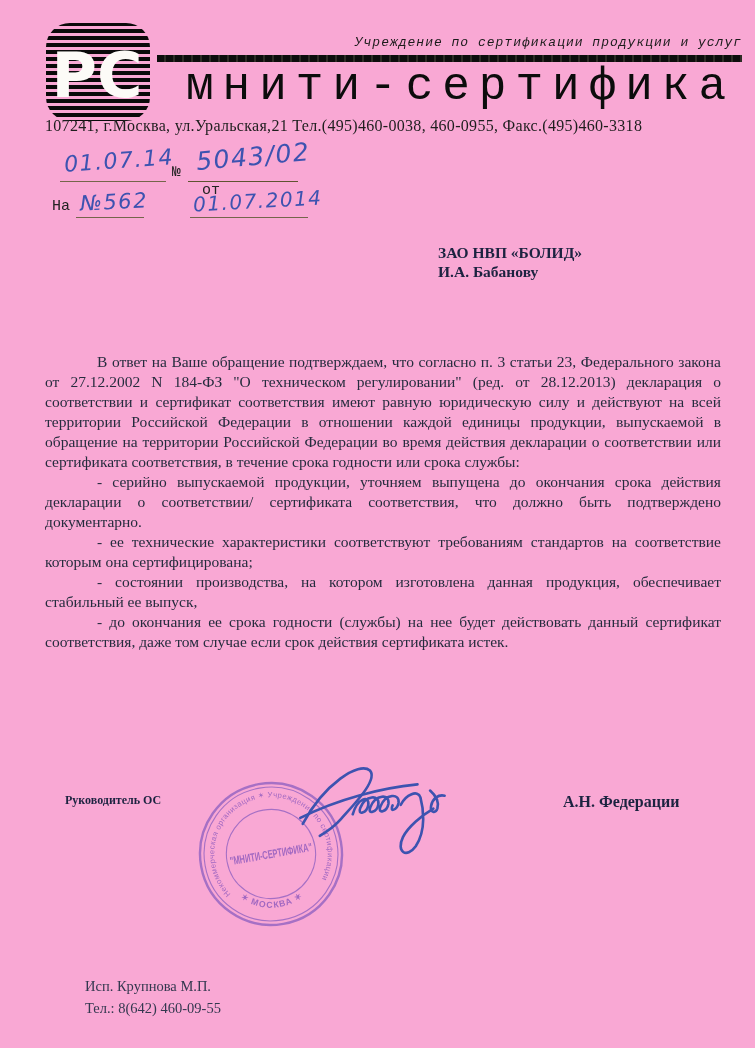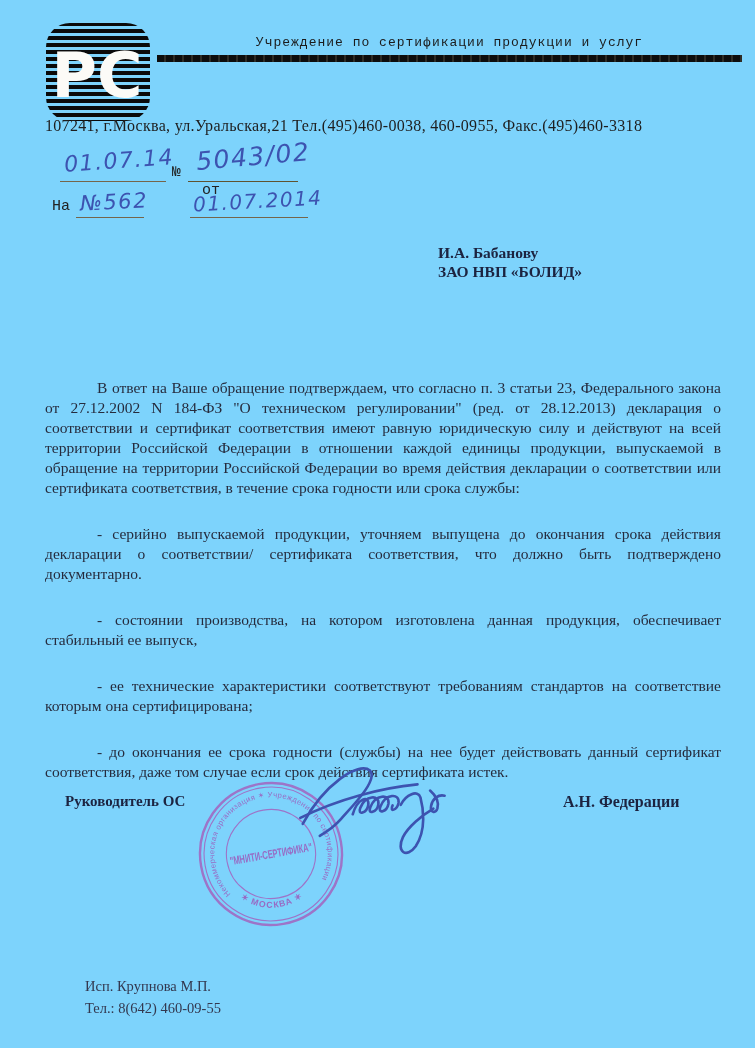--- a/index.html
+++ b/index.html
@@ -1,26 +1,26 @@
 <!DOCTYPE html>
 <html lang="ru"><head>
 <meta charset="utf-8">
 <style>
   * { margin:0; padding:0; box-sizing:border-box; }
   html,body { background:#e8e8e6; }
   .page {
     position:relative; width:755px; height:1048px;
-    background:#7dd3fc; margin:0 auto; overflow:hidden;
+    background:#f9a8d4; margin:0 auto; overflow:hidden;
     font-family:"Liberation Serif", serif; color:#262c3e;
   }
   
   .logo { position:absolute; left:45px; top:22px; width:106px; height:100px; }
   .tagline {
-    position:absolute; left:157px; top:35px; width:585px; text-align:center;
-    font-family:"Liberation Mono", monospace; 
+    position:absolute; left:157px; top:35px; width:585px; text-align:right;
+    font-family:"Liberation Mono", monospace; font-style:italic;
     font-size:13px; letter-spacing:1px; color:#1b1b1b;
   }
   .header-bar {
     position:absolute; left:157px; top:55px; width:585px; height:7px;
     background:repeating-linear-gradient(90deg,#0d0d0d 0 7px,#2e2c26 7px 9px);
   }
   .org-title {
     position:absolute; left:186px; top:61px;
     font-family:"Liberation Mono", monospace; font-size:46px; font-weight:400;
     letter-spacing:9px; color:#0c0c0c; white-space:nowrap;
@@ -43,23 +43,23 @@
   
   .addressee {
     position:absolute; left:438px; top:243px;
     font-size:15.5px; font-weight:bold; color:#1c2340; line-height:19px;
   }
   
   .body-text {
     position:absolute; left:45px; top:352px; width:676px;
     font-size:15.5px; line-height:20px; text-align:justify; color:#262c3e;
   }
-  .body-text p { text-indent:52px;margin-top:26px; }
+  .body-text p { text-indent:52px; }
   
-  .sign-title { position:absolute; left:65px; top:793px; font-size:15px; font-weight:bold; color:#1c2340; }
+  .sign-title { position:absolute; left:65px; top:793px; font-size:12px; font-weight:bold; color:#1c2340; }
   .sign-name  { position:absolute; left:563px; top:793px; font-size:16px; font-weight:bold; color:#1c2340; }
   .stamp { position:absolute; left:196px; top:779px; width:150px; height:150px; transform:rotate(-10deg); opacity:0.92; }
   .signature-svg { position:absolute; left:296px; top:752px; width:192px; height:118px; transform:rotate(-4deg); }
   
   .footer {
     position:absolute; left:45px; top:975px;
     font-size:14.5px; line-height:22px; color:#33384f;margin-left:40px;
   }
 </style>
 </head>
@@ -72,47 +72,48 @@
       <pattern id="stripes" width="8" height="7" patternUnits="userSpaceOnUse">
         <rect width="8" height="4" fill="#0a0a0a"></rect>
       </pattern>
     </defs>
     <rect x="1" y="1" width="104" height="98" rx="24" fill="url(#stripes)"></rect>
     <text x="52" y="75" text-anchor="middle" font-family="DejaVu Sans, sans-serif" font-weight="bold" font-size="62" fill="#fcfbf7">РС</text>
   </svg>
 
   <div class="tagline">Учреждение по сертификации продукции и услуг</div>
   <div class="header-bar"></div>
+  <div class="org-title">мнити-сертифика</div>
   <div class="address-line">107241, г.Москва, ул.Уральская,21  Тел.(495)460-0038, 460-0955, Факс.(495)460-3318</div>
 
   <span class="hand" style="left:64px; top:148px; font-size:22px; transform:rotate(-4deg);">01.07.14</span>
   <span class="uline" style="left:60px; top:181px; width:106px;"></span>
 
   <span class="mono-label" style="left:172px; top:164px;">№</span>
   <span class="hand" style="left:196px; top:142px; font-size:25px; transform:rotate(-5deg);">5043/02</span>
   <span class="uline" style="left:188px; top:181px; width:110px; border-bottom-color:#5f5330;"></span>
 
   <span class="mono-label" style="left:52px; top:198px;">На</span>
   <span class="hand" style="left:80px; top:190px; font-size:21px; transform:rotate(-3deg);">№562</span>
   <span class="uline" style="left:76px; top:217px; width:68px;"></span>
 
   <span class="mono-label" style="left:168px; top:182px;margin-left:34px;">от</span>
   <span class="hand" style="left:193px; top:189px; font-size:20px; transform:rotate(-3deg);">01.07.2014</span>
   <span class="uline" style="left:190px; top:217px; width:118px;"></span>
 
   <div class="addressee">
+    <div>ЗАО НВП «БОЛИД»</div>
     <div>И.А. Бабанову</div>
-    <div>ЗАО НВП «БОЛИД»</div>
   </div>
 
   <div class="body-text">
     <p>В ответ на Ваше обращение подтверждаем, что согласно п. 3 статьи 23, Федерального закона от 27.12.2002 N 184-ФЗ "О техническом регулировании" (ред. от 28.12.2013) декларация о соответствии и сертификат соответствия имеют равную юридическую силу и действуют на всей территории Российской Федерации в отношении каждой единицы продукции, выпускаемой в обращение на территории Российской Федерации во время действия декларации о соответствии или сертификата соответствия, в течение срока годности или срока службы:</p>
     <p>- серийно выпускаемой продукции, уточняем выпущена до окончания срока действия декларации о соответствии/ сертификата соответствия, что должно быть подтверждено документарно.</p>
+    <p>- ее технические характеристики соответствуют требованиям стандартов на соответствие которым она сертифицирована;</p>
     <p>- состоянии производства, на котором изготовлена данная продукция, обеспечивает стабильный ее выпуск,</p>
-    <p>- ее технические характеристики соответствуют требованиям стандартов на соответствие которым она сертифицирована;</p>
     <p>- до окончания ее срока годности (службы) на нее будет действовать данный сертификат соответствия, даже том случае если срок действия сертификата истек.</p>
   </div>
 
   <div class="sign-title">Руководитель ОС</div>
   <div class="sign-name">А.Н. Федерации</div>
 
   <svg class="stamp" viewBox="0 0 148 148" aria-hidden="true">
     <defs>
       <path id="ringTop" d="M 28.1,106.1 A 56,56 0 1 1 119.9,106.1" fill="none"></path>
       <path id="ringBottom" d="M 28.1,100.5 A 53,53 0 0 0 119.9,100.5" fill="none"></path>

